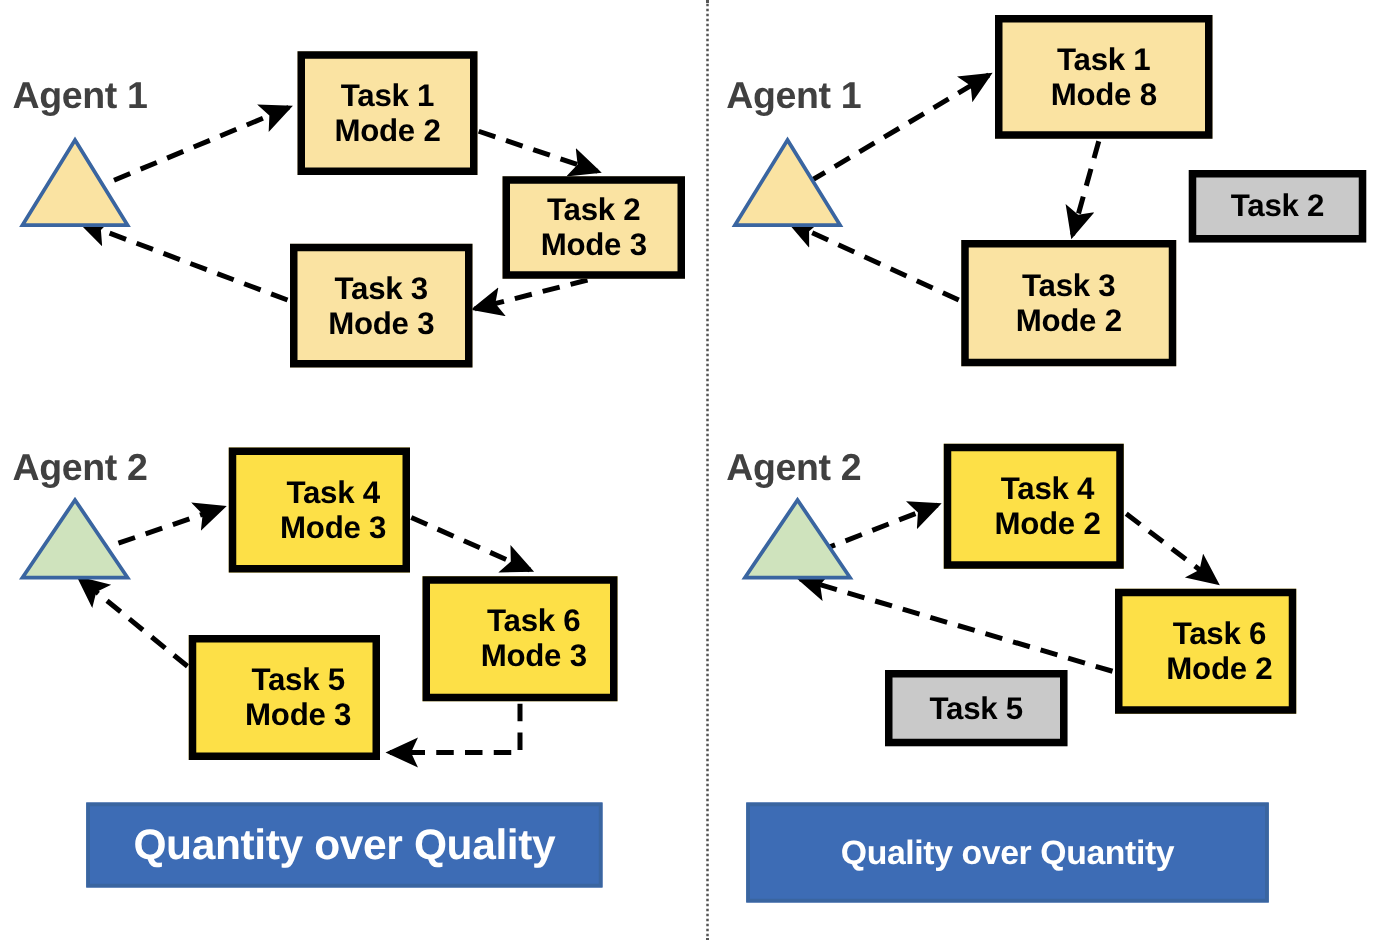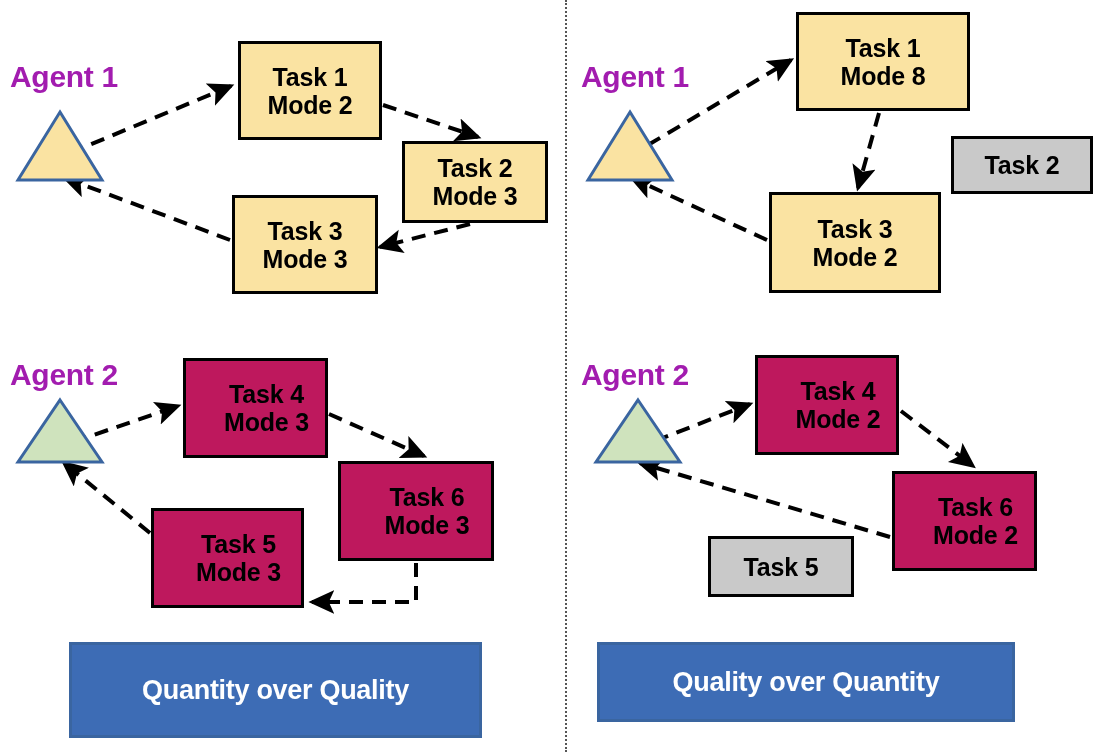--- a/index.html
+++ b/index.html
@@ -18,41 +18,41 @@
   #edges {
     position: absolute;
     left: 0; top: 0;
     width: 1102px;
     height: 752px;
     pointer-events: none;
   }
   .node {
     position: absolute;
     box-sizing: border-box;
-    border: 3px solid #000000;
+    border: 6px solid #000000;
     display: flex;
     flex-direction: column;
     align-items: center;
     justify-content: center;
     text-align: center;
     font-weight: bold;
     color: #000000;
     line-height: 1.12;
     letter-spacing: -0.2px;
     z-index: 3;
   }
   .node .l1, .node .l2 { display: block; white-space: nowrap; }
   .task-yellow { background: #fae3a2; }
-  .task-green  { background: #be185d; padding-left: 22px; }
+  .task-green  { background: #fde047; padding-left: 22px; }
   .task-gray   { background: #c9c9c9; }
 
   .agent-label {
     position: absolute;
     font-weight: bold;
-    color: #a21caf;
+    color: #404040;
     white-space: nowrap;
     z-index: 3;
     letter-spacing: -0.3px;
   }
   .agent-tri {
     position: absolute;
     z-index: 3;
   }
   .banner {
     position: absolute;
@@ -169,21 +169,21 @@
   <div class="node task-green" style="left:338px; top:461px; width:156px; height:100px; font-size:25px;">
     <span class="l1">Task 6</span>
     <span class="l2">Mode 3</span>
   </div>
 
   <div class="node task-green" style="left:151px; top:508px; width:153px; height:100px; font-size:25px;">
     <span class="l1">Task 5</span>
     <span class="l2">Mode 3</span>
   </div>
 
-  <div class="banner" style="left:69px; top:642px; width:413px; height:96px; font-size:27px;">Quantity over Quality</div>
+  <div class="banner" style="left:69px; top:642px; width:413px; height:68px; font-size:34px;">Quantity over Quality</div>
 
   <div class="divider" style="left:565px;"></div>
 
   <div class="agent-label" style="left:581px; top:60px; font-size:30px;">Agent 1</div>
   <svg class="agent-tri" style="left:584px; top:108px;" width="92" height="76" viewBox="0 0 92 76">
     <polygon points="46,4 88,72 4,72" fill="#fae3a2" stroke="#3a65a0" stroke-width="3"></polygon>
   </svg>
 
   <div class="node task-yellow" style="left:796px; top:12px; width:174px; height:99px; font-size:25px;">
     <span class="l1">Task 1</span>

